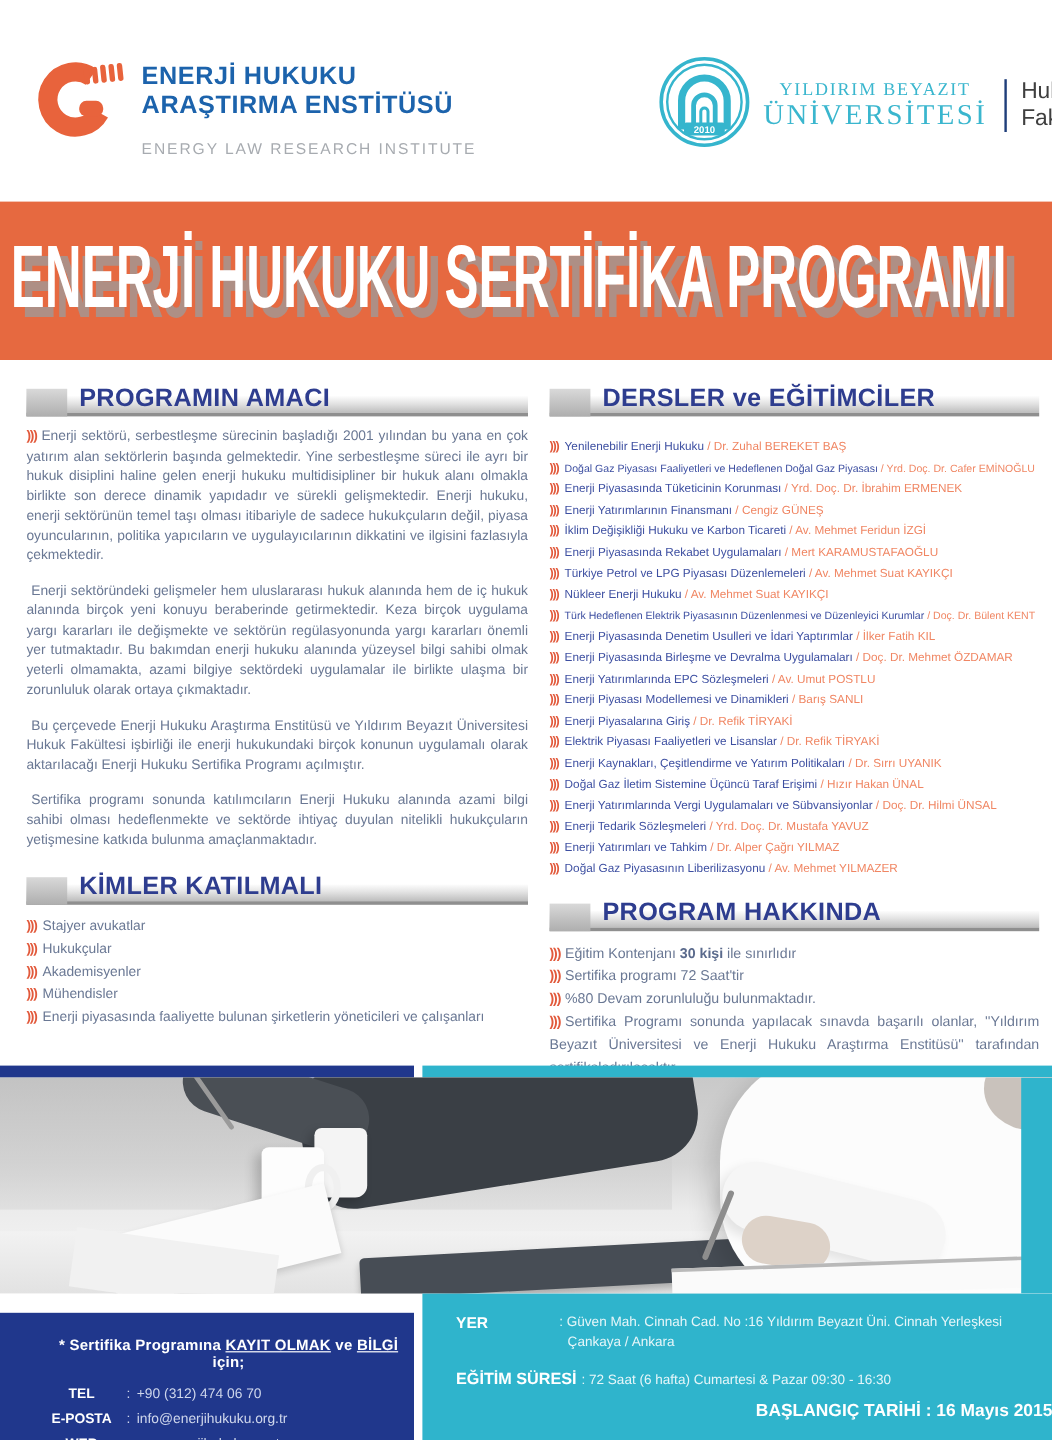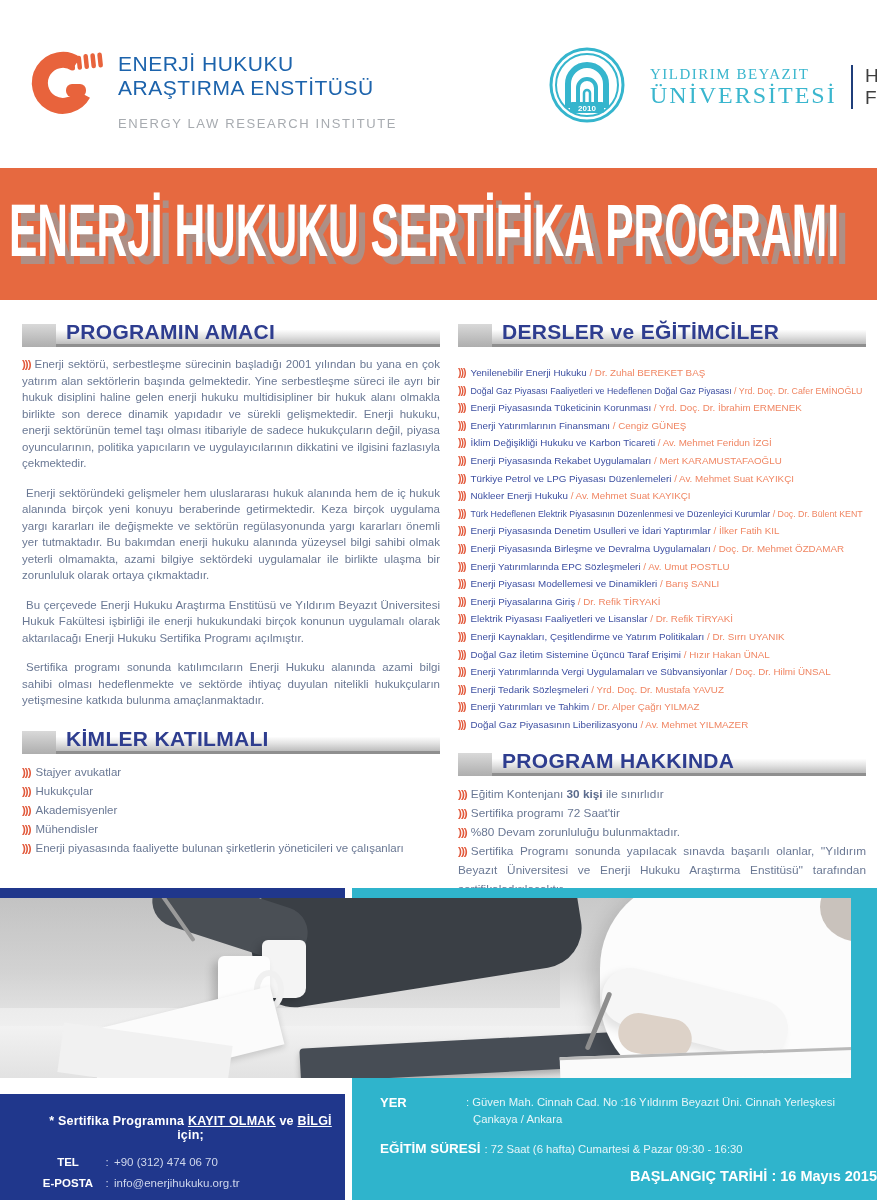--- a/index.html
+++ b/index.html
@@ -3,25 +3,25 @@
 <meta charset="utf-8">
 <style>
   * { margin:0; padding:0; box-sizing:border-box; }
   body { background:#fff; font-family:"Liberation Sans", sans-serif; }
   .page { position:relative; width:877px; height:1200px; background:#fff; overflow:hidden; margin:0 auto; }
 
   
   .header { position:absolute; top:0; left:0; width:877px; height:168px; background:#fff; }
   .inst-logo { position:absolute; left:28px; top:48px; display:flex; align-items:flex-start; }
   .inst-text { margin-left:12px; padding-top:4px; }
-  .inst-line1, .inst-line2 { font-size:21px; font-weight:normal; color:#1C63AC; letter-spacing:.5px; line-height:24px; }
+  .inst-line1, .inst-line2 { font-size:21px; font-weight:bold; color:#1C63AC; letter-spacing:.5px; line-height:24px; }
   .inst-line3 { font-size:13px; color:#A7ABB0; letter-spacing:1.6px; margin-top:16px; }
 
   .uni-logo { position:absolute; left:548px; top:46px; display:flex; align-items:center; }
-  .uni-text { margin-left:24px; text-align:left; }
+  .uni-text { margin-left:10px; text-align:center; }
   .uni-line1 { font-family:"Liberation Serif", serif; font-size:15px; color:#3AB6CE; letter-spacing:1.5px; line-height:17px; }
   .uni-line2 { font-family:"Liberation Serif", serif; font-size:24px; color:#3AB6CE; letter-spacing:2px; line-height:25px; }
   .uni-divider { width:4px; height:44px; background:#1F3E7A; margin:0 12px 0 14px; }
   .uni-faculty { font-size:19px; color:#3F3F3F; }
 
   
   .banner { position:absolute; top:168px; left:0; width:877px; height:132px; background:#E66940; display:flex; align-items:center; }
   .banner svg { display:block; }
 
   

